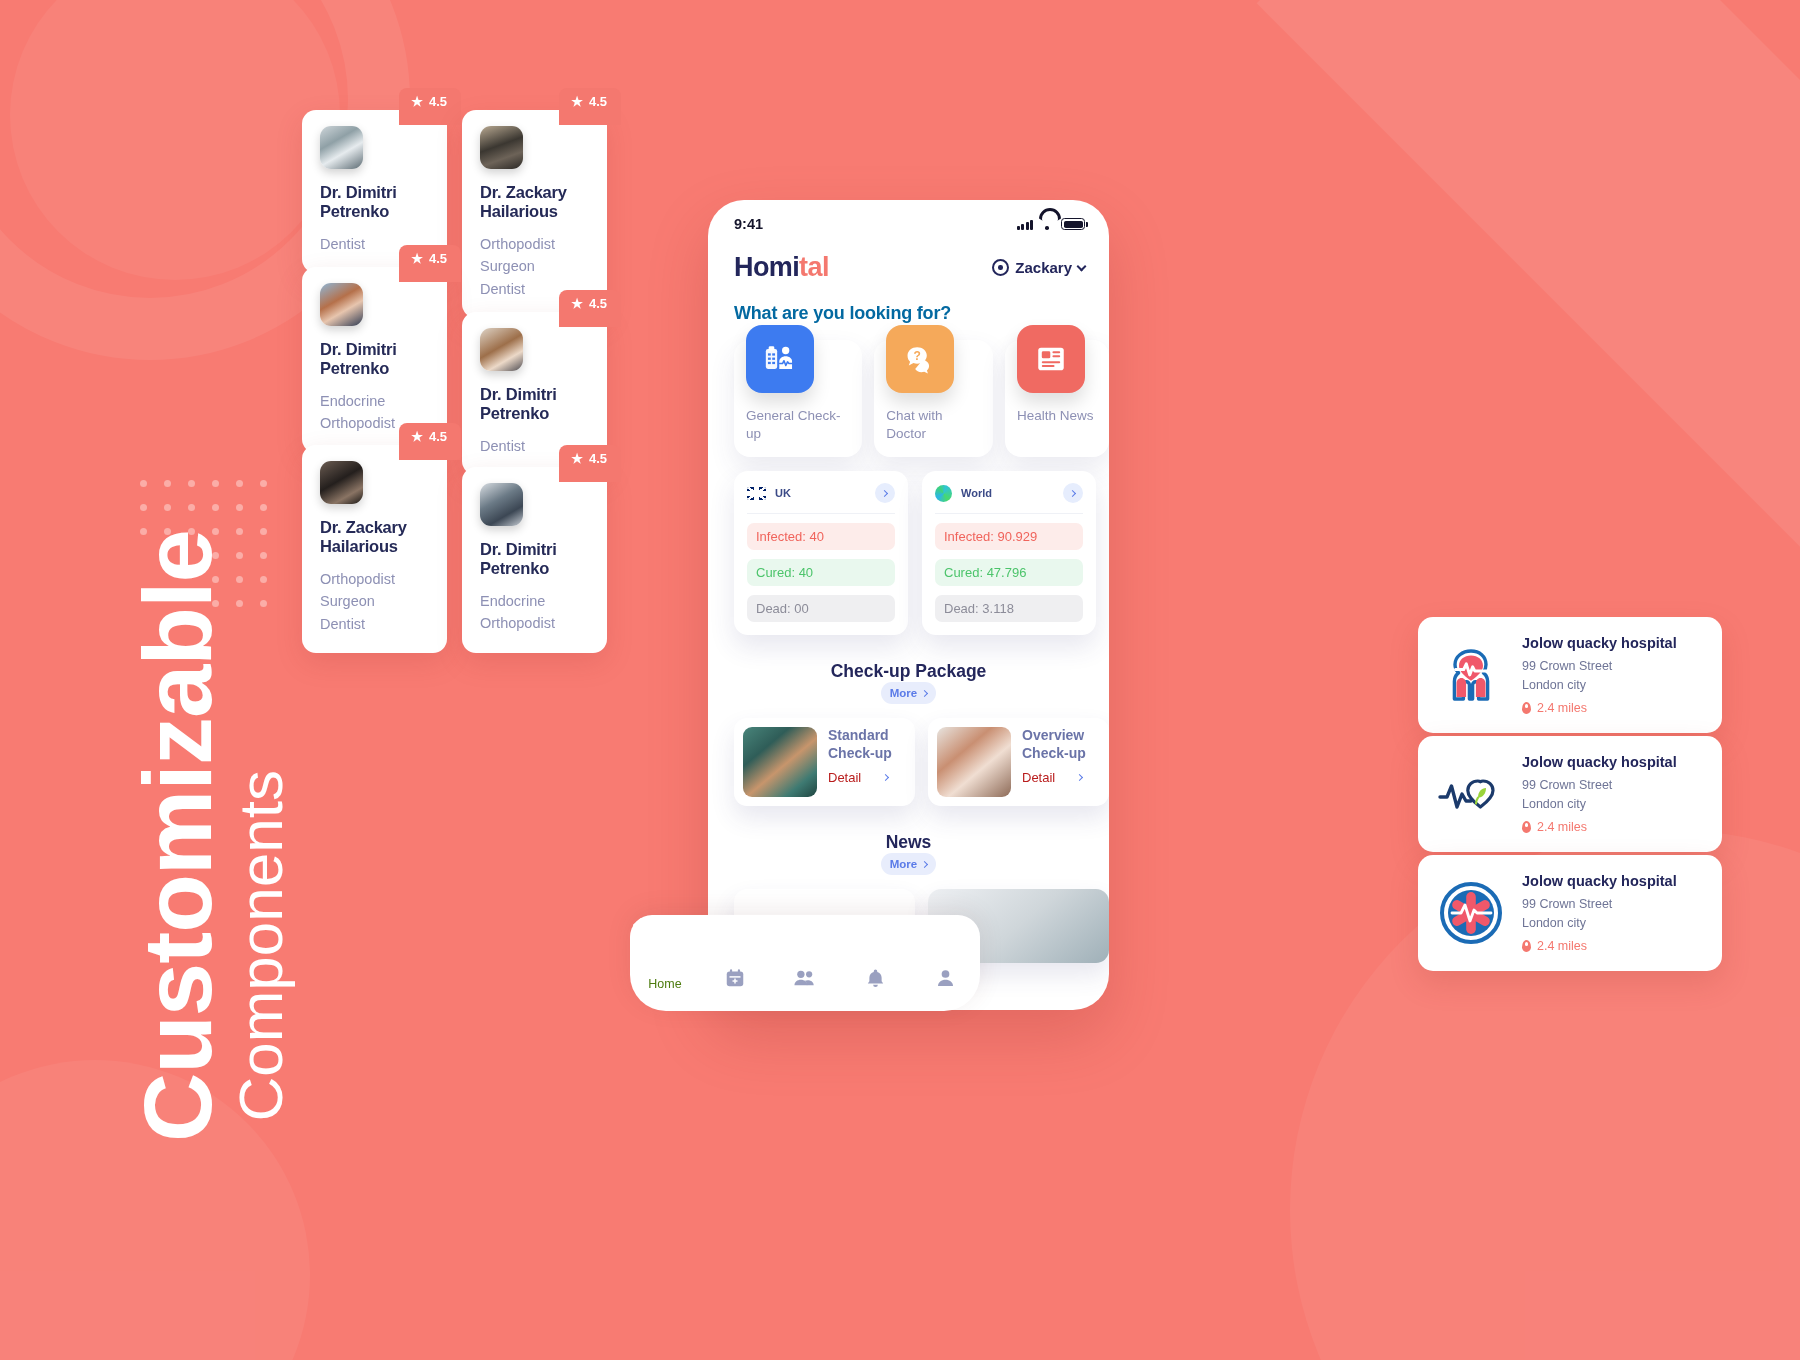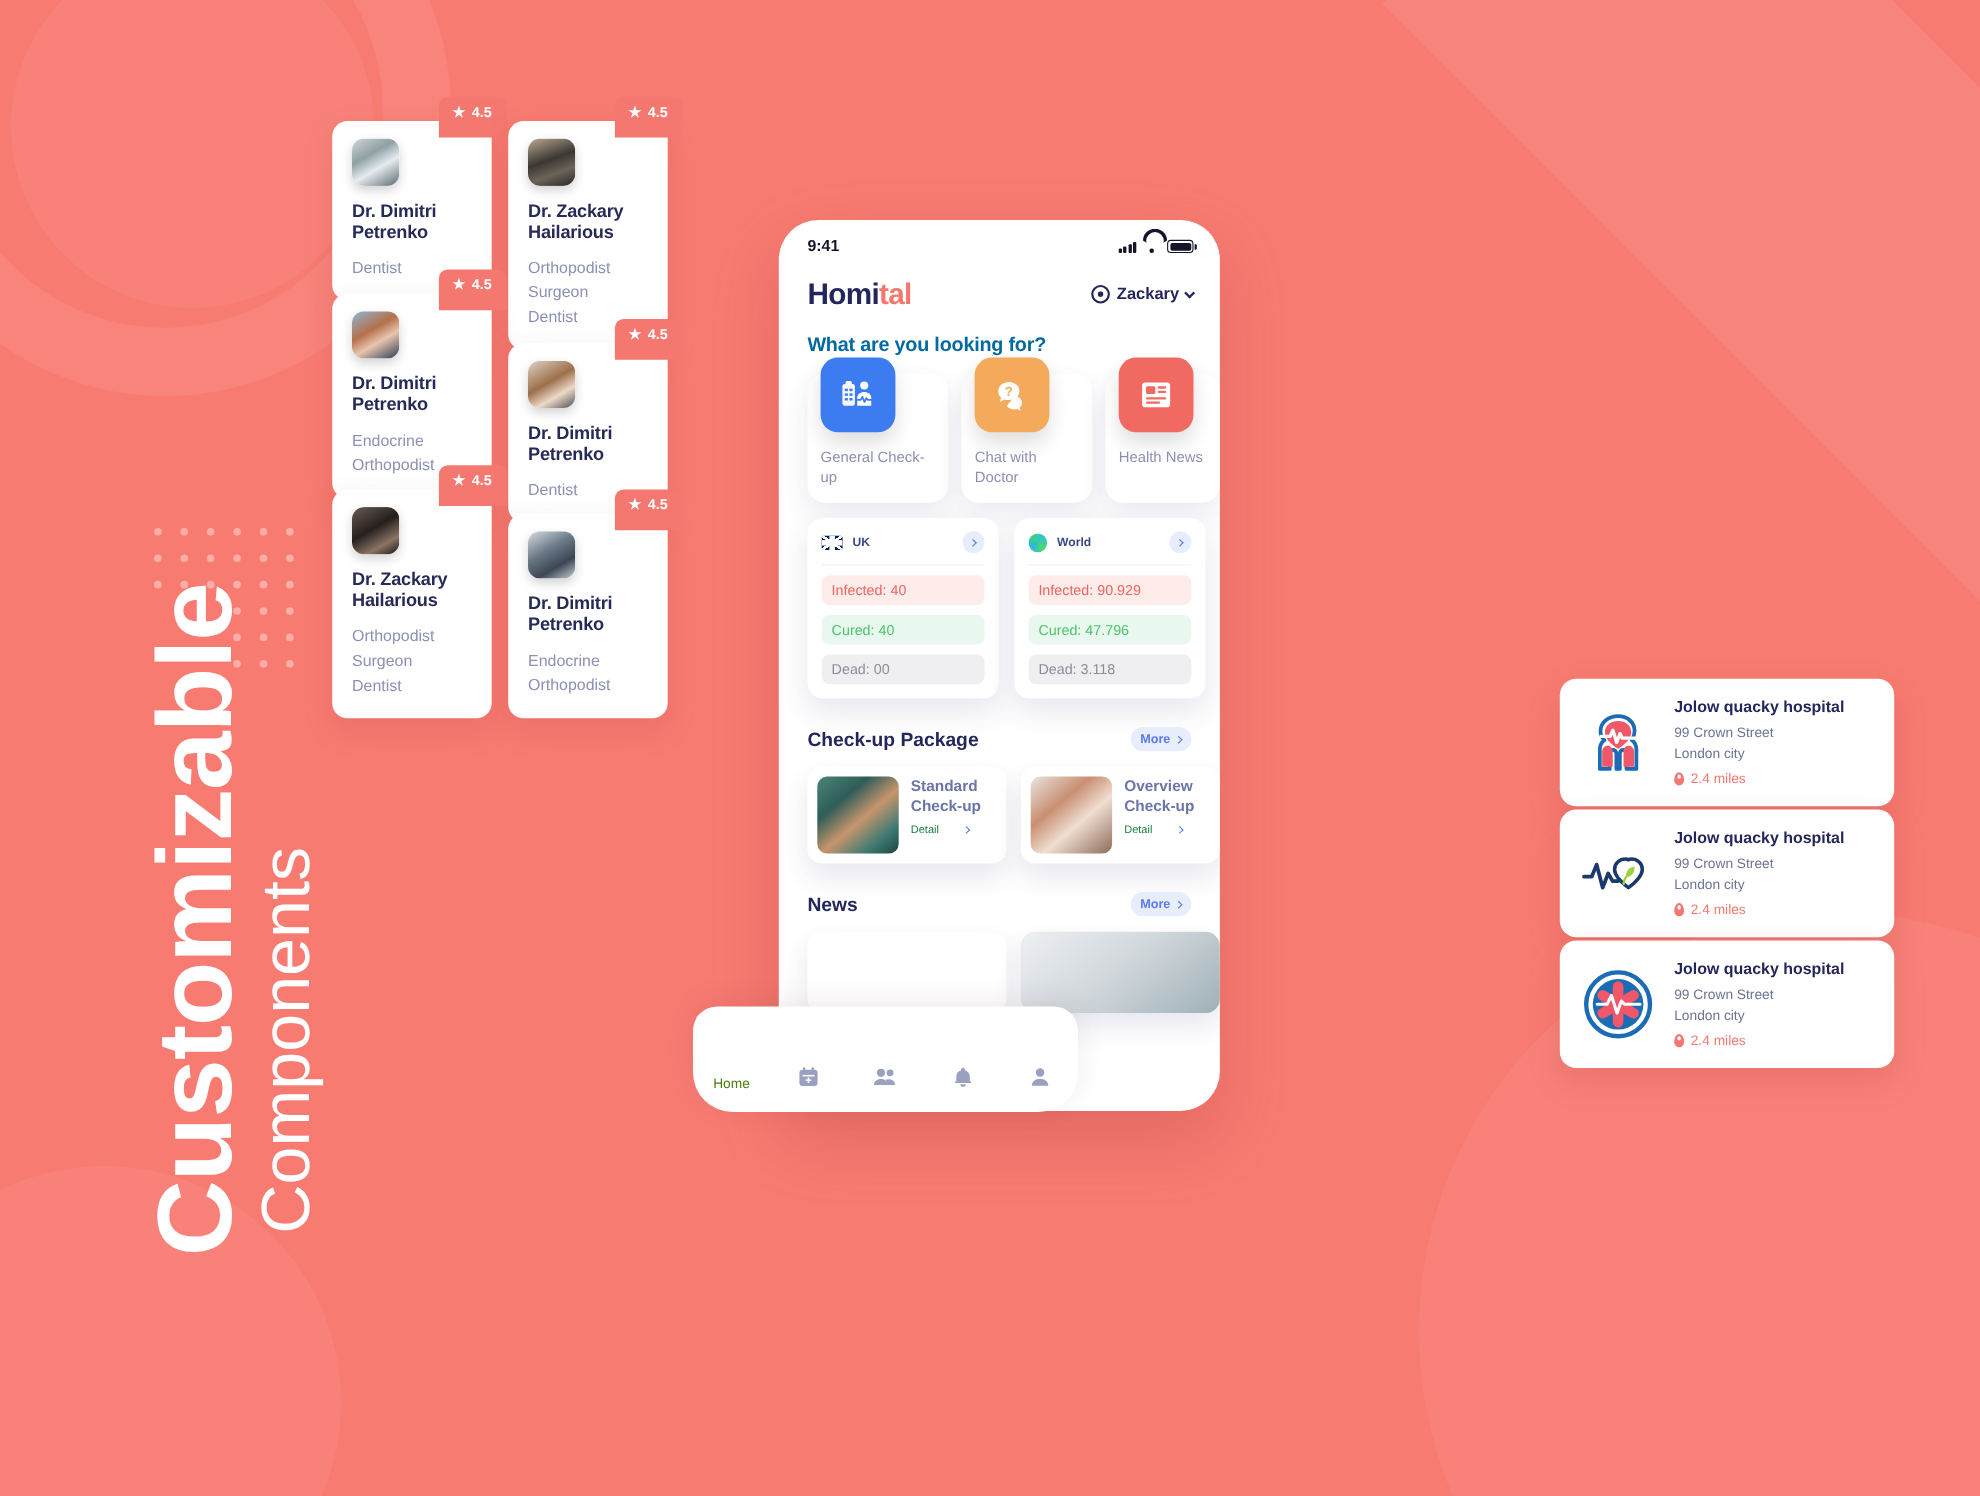--- a/index.html
+++ b/index.html
@@ -131,21 +131,21 @@
     box-shadow: 0 12px 26px rgba(60,60,120,0.10);
   }
   .quick .tile {
     width: 68px; height: 68px; border-radius: 16px; margin: -15px 0 14px 12px;
     display:flex;align-items:center;justify-content:center; color:#fff;
     box-shadow: 0 10px 18px rgba(0,0,0,0.13);
   }
   .quick .lbl { color:#8D90B4; font-size:13.5px; line-height:1.35; padding: 0 12px; }
 
   .sec-title { padding: 26px 26px 0; color:#23265B; font-size:17.5px; font-weight:700; }
-  .sec-head { display:flex; align-items:center; justify-content:space-between; padding: 26px 26px 0; }
+  .sec-head { display:flex; align-items:center; justify-content:space-between; padding: 26px 26px 0; flex-direction: column; }
   .more-btn {
     background:#E8EDFC; color:#5B7BE8; font-size:11.5px; font-weight:600;
     border-radius:11px; padding:5px 9px; display:flex; align-items:center; gap:5px;
   }
   .more-btn .c { width:5px;height:5px;border-right:1.6px solid #5B7BE8;border-bottom:1.6px solid #5B7BE8;transform:rotate(-45deg);}
 
   .covid-row { display:flex; gap:14px; padding: 14px 0 0 26px; }
   .covid-card {
     width: 174px; background:#fff; border-radius:14px; padding:12px 13px 13px;
     box-shadow: 0 12px 26px rgba(60,60,120,0.12);
@@ -178,21 +178,21 @@
 
   .pkg-row { display:flex; gap:13px; padding: 14px 0 0 26px; }
   .pkg-card {
     width: 196px; background:#fff; border-radius:13px; padding:9px;
     box-shadow: 0 12px 24px rgba(60,60,120,0.12); display:flex; gap:11px;
   }
   .pkg-img { width:74px; height:70px; border-radius:9px; flex:0 0 74px; }
   .pkg-img.a { background: linear-gradient(140deg,#49857b 0%,#2f5d58 30%,#c7956c 55%,#3e7a72 80%,#1f4440 100%); }
   .pkg-img.b { background: linear-gradient(140deg,#e8e4df 0%,#c98f72 35%,#f0ded2 60%,#8d6a57 100%); }
   .pkg-title { color:#6B74A8; font-size:14px; font-weight:600; line-height:1.25; }
-  .pkg-detail { color:#15803d; font-size:10px; margin-top:8px; display:flex; align-items:center; gap:22px;}
+  .pkg-detail { color:#b91c1c; font-size:13px; margin-top:8px; display:flex; align-items:center; gap:22px;}
   .pkg-detail .c{width:5px;height:5px;border-right:1.6px solid #5B7BE8;border-bottom:1.6px solid #5B7BE8;transform:rotate(-45deg);}
 
   .news-row { display:flex; gap:13px; padding: 14px 0 0 26px; }
   .news-card { width: 196px; height: 74px; background:#fff; border-radius:13px;
     box-shadow: 0 12px 24px rgba(60,60,120,0.12); }
   .news-card.b { background: linear-gradient(140deg,#eef0f3 0%,#cfd6da 50%,#9fb0b8 100%); }
   .tab { flex:1; display:flex; flex-direction:column; align-items:center; gap:8px; padding-top:26px; }
   .tab.home { padding-top:36px; }
   .tab-label { color:#4d7c0f; font-size:12.5px; }
   .tab-ico { color:#9AA0C0; }

